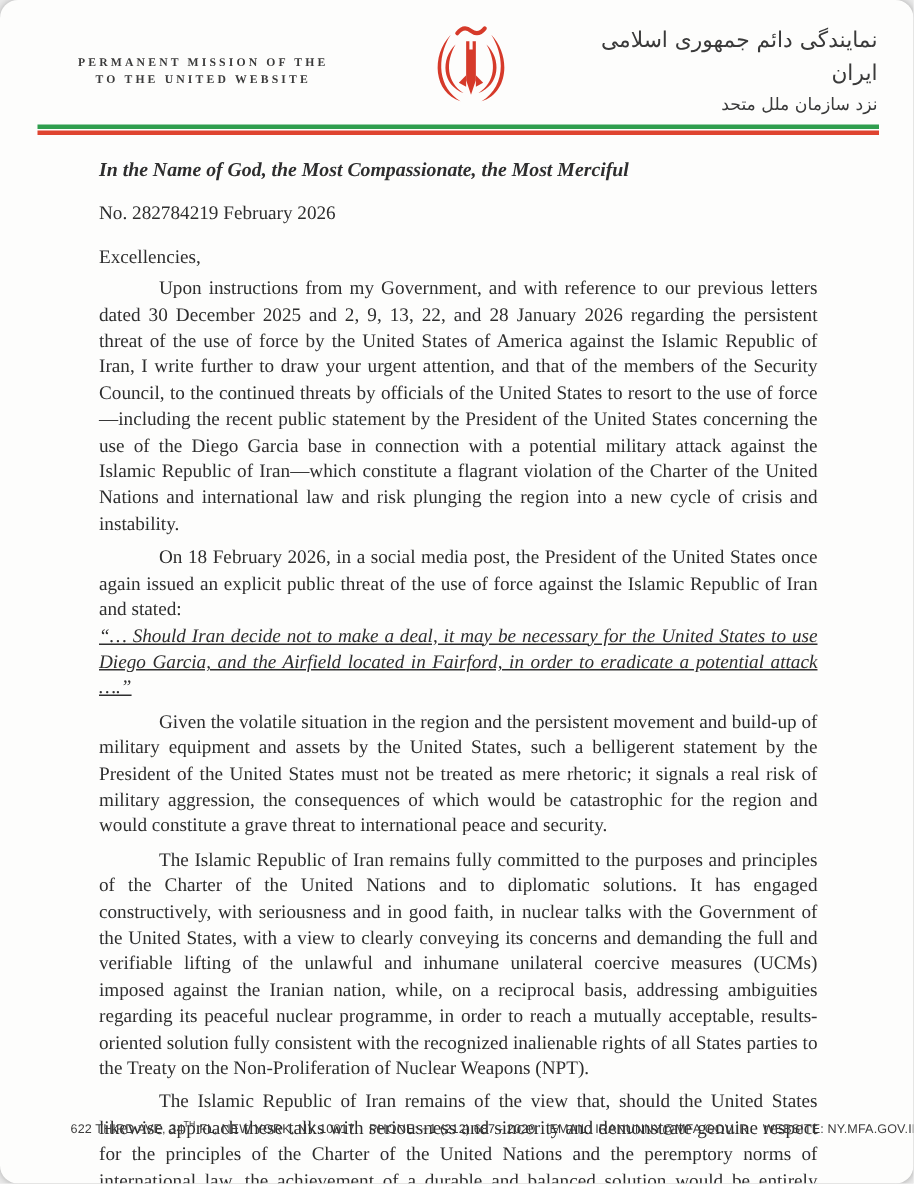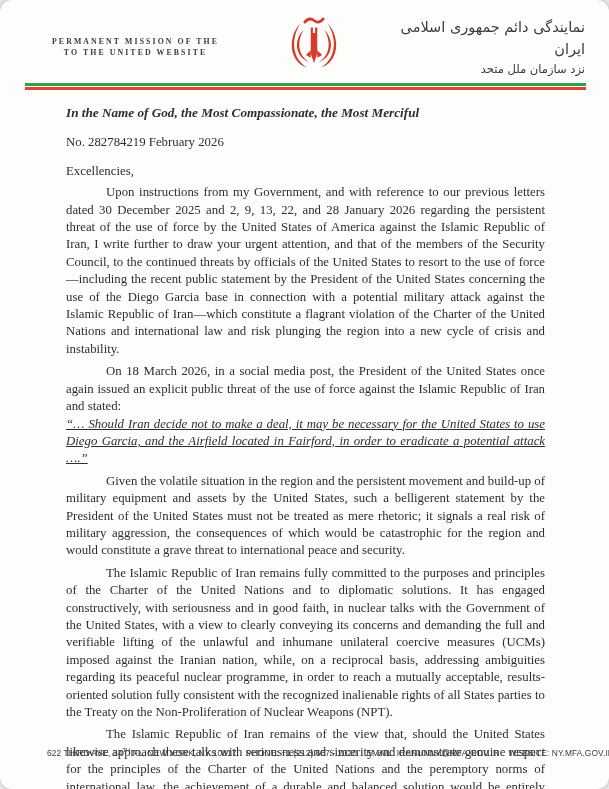--- a/index.html
+++ b/index.html
@@ -117,21 +117,21 @@
 
     <div class="ref-row">
       <span>No. 2827842</span>
       <span>19 February 2026</span>
     </div>
 
     <div class="salutation">Excellencies,</div>
 
     <p class="body-par">Upon instructions from my Government, and with reference to our previous letters dated 30 December 2025 and 2, 9, 13, 22, and 28 January 2026 regarding the persistent threat of the use of force by the United States of America against the Islamic Republic of Iran, I write further to draw your urgent attention, and that of the members of the Security Council, to the continued threats by officials of the United States to resort to the use of force—including the recent public statement by the President of the United States concerning the use of the Diego Garcia base in connection with a potential military attack against the Islamic Republic of Iran—which constitute a flagrant violation of the Charter of the United Nations and international law and risk plunging the region into a new cycle of crisis and instability.</p>
 
-    <p class="body-par no-gap">On 18 March 2026, in a social media post, the President of the United States once again issued an explicit public threat of the use of force against the Islamic Republic of Iran and stated:</p>
+    <p class="body-par no-gap">On 18 February 2026, in a social media post, the President of the United States once again issued an explicit public threat of the use of force against the Islamic Republic of Iran and stated:</p>
     <p class="quote-par">“… Should Iran decide not to make a deal, it may be necessary for the United States to use Diego Garcia, and the Airfield located in Fairford, in order to eradicate a potential attack ….”</p>
 
     <p class="body-par">Given the volatile situation in the region and the persistent movement and build-up of military equipment and assets by the United States, such a belligerent statement by the President of the United States must not be treated as mere rhetoric; it signals a real risk of military aggression, the consequences of which would be catastrophic for the region and would constitute a grave threat to international peace and security.</p>
 
     <p class="body-par">The Islamic Republic of Iran remains fully committed to the purposes and principles of the Charter of the United Nations and to diplomatic solutions. It has engaged constructively, with seriousness and in good faith, in nuclear talks with the Government of the United States, with a view to clearly conveying its concerns and demanding the full and verifiable lifting of the unlawful and inhumane unilateral coercive measures (UCMs) imposed against the Iranian nation, while, on a reciprocal basis, addressing ambiguities regarding its peaceful nuclear programme, in order to reach a mutually acceptable, results-oriented solution fully consistent with the recognized inalienable rights of all States parties to the Treaty on the Non-Proliferation of Nuclear Weapons (NPT).</p>
 
     <p class="body-par">The Islamic Republic of Iran remains of the view that, should the United States likewise approach these talks with seriousness and sincerity and demonstrate genuine respect for the principles of the Charter of the United Nations and the peremptory norms of international law, the achievement of a durable and balanced solution would be entirely possible.</p>
   </div>
 
   <div class="page-footer">

